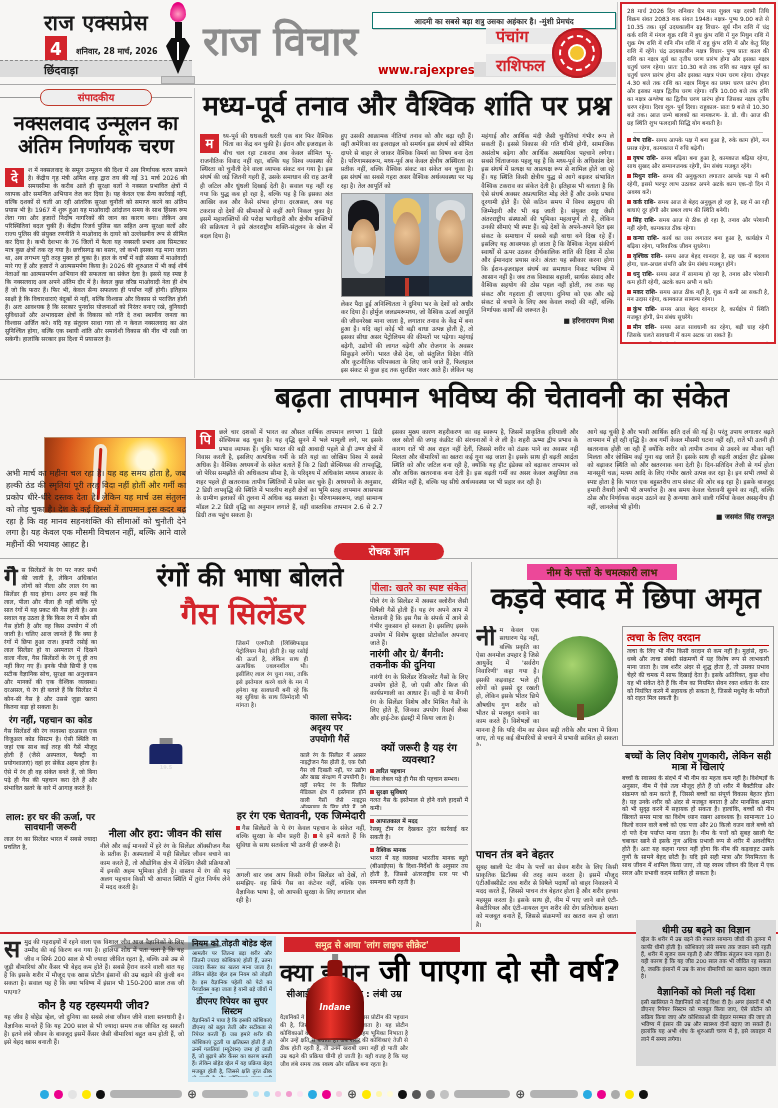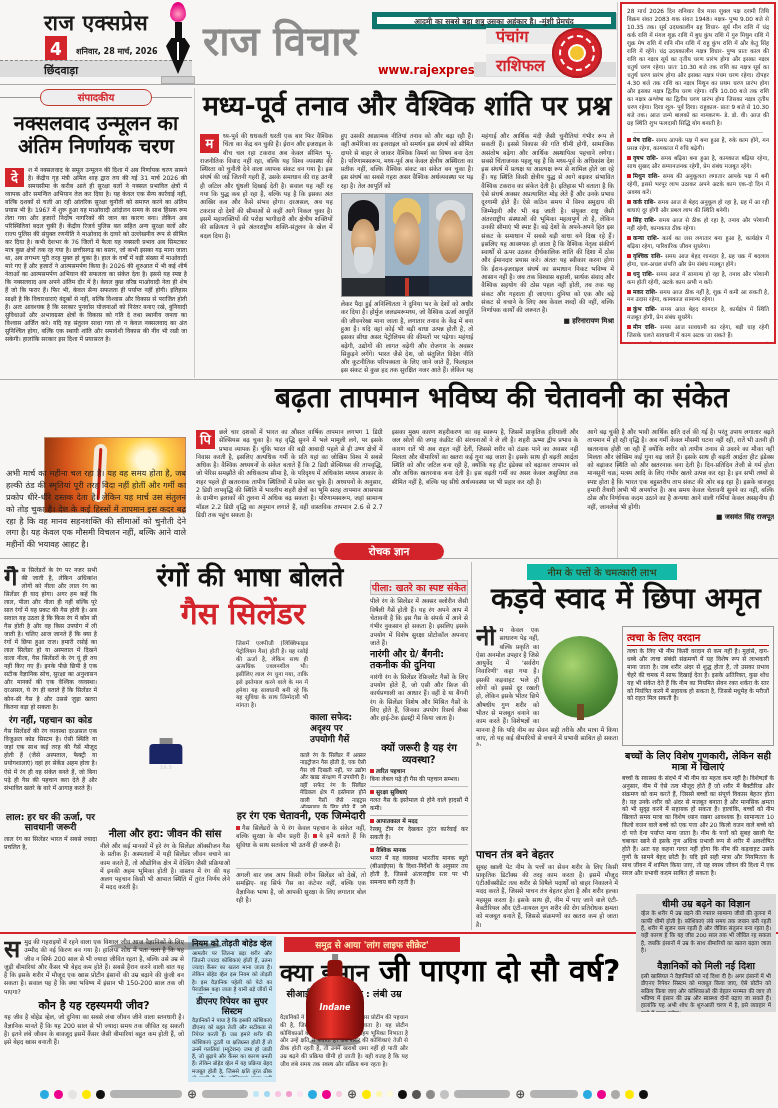--- a/index.html
+++ b/index.html
@@ -14,21 +14,21 @@
   .dropP{float:left;font-size:24px;font-weight:bold;line-height:.95;margin:0 4px 0 0}
   .vrule{width:1px;background:#c9c9c9}
   .hrule{height:1px;background:#a9a9a9}
   .redrule{height:2px;background:#d3242b}
   .pill{background:#d3242b;color:#fff;font-weight:bold;text-align:center;border-radius:9px}
   
   .papername{font-size:21px;font-weight:bold;letter-spacing:.5px}
   .pgbox{width:22px;height:26px;background:#d3242b;color:#fff;font-weight:bold;font-size:17px;display:flex;align-items:center;justify-content:center}
   .edstrip{background:#dcdcdc;border-top:1px dashed #888;display:flex;align-items:center}
   .pagetitle{font-size:40px;font-weight:bold;color:#8c8c8c}
-  .quotebox{border:5px solid #0f766e;background:#fff;display:flex;align-items:center;justify-content:center;font-size:7.5px;font-weight:bold;color:#333;box-shadow:1px 1px 0 #ccc}
+  .quotebox{border:1px solid #0f766e;background:#fff;display:flex;align-items:center;justify-content:center;font-size:7.5px;font-weight:bold;color:#333;box-shadow:1px 1px 0 #ccc}
   .site{font-size:11.5px;font-weight:bold;color:#c40000}
   .graybar{background:#dcdcdc}
   .plabel{color:#d3242b;font-weight:bold;font-size:16px;background:#e9e9e9;display:flex;align-items:center;padding-left:10px}
   
   .pen{width:36px;height:82px}
   .pen .flame{width:16px;height:20px;margin:0 auto;background:radial-gradient(circle at 50% 60%,#ff9cc1,#e6007e 70%);border-radius:50% 50% 50% 50%/62% 62% 38% 38%}
   .pen .stem{width:7px;height:16px;margin:0 auto;background:#101010}
   .pen .nib{width:24px;height:36px;margin:0 auto;background:#101010;clip-path:polygon(50% 100%,0 22%,22% 0,78% 0,100% 22%);position:relative}
   .pen .nib::after{content:"";position:absolute;left:11px;top:4px;width:2px;height:18px;background:#fff}
   .pen .base{width:34px;height:8px;margin:2px auto 0;background:#cfcfcf;border:1px solid #aaa}
@@ -64,21 +64,21 @@
   .valve{position:absolute;top:0;left:50%;transform:translateX(-50%);width:10%;height:10px;background:#888}
   .shadow{position:absolute;left:6%;right:6%;bottom:0;height:8px;background:rgba(0,0,0,.35);border-radius:50%}
   .cyltxt{position:absolute;width:100%;text-align:center;color:#fff;font-weight:bold}
   .flameglyph{color:#fff;font-size:10px;line-height:1}
   .tree{border-radius:50%;background:radial-gradient(circle at 40% 35%,#a8d46f,#55923a 55%,#2f6420);position:relative}
   .tree::after{content:"";position:absolute;left:46%;bottom:-2px;width:7px;height:16px;background:#6e4a25}
   
   .bluebox{background:#cde9f6;padding:3px 4px;overflow:hidden}
   .graybox{background:#d9d9d9;padding:4px 5px;overflow:hidden}
   .kicker-red{background:#d3242b;color:#ffe9b0;font-weight:bold;text-align:center;display:flex;align-items:center;justify-content:center}
-  .kicker-yel{background:#14b8a6;color:#3a2a00;font-weight:normal;text-align:center;display:flex;align-items:center;justify-content:center}
+  .kicker-yel{background:#ec4899;color:#3a2a00;font-weight:bold;text-align:center;display:flex;align-items:center;justify-content:center}
   .whybullet{font-size:5.9px;line-height:1.35;text-align:justify;border-bottom:1px solid #bbb;padding:2px 0}
   .author{font-weight:bold;font-size:6.8px;text-align:right;margin-top:2px}
   
   .marks{display:flex;align-items:center;gap:5px}
   .dot{width:9px;height:9px;border-radius:50%}
   .sdot{width:6px;height:6px;border-radius:50%}
   .mbar{height:8px;border-radius:4px;background:#b3b3b3}
   .cross{color:#555;font-size:12px;line-height:1;font-weight:bold}
 </style>
 </head>
@@ -272,21 +272,21 @@
   <div class="sub" style="font-size:8.5px">डीएनए रिपेयर का सुपर सिस्टम</div>
   <div class="bt" style="font-size:5.4px;height:60px;margin-top:1px">वैज्ञानिकों ने पाया है कि इसकी कोशिकाएं डीएनए को बहुत तेजी और सटीकता से रिपेयर करती हैं। जब हमारे शरीर की कोशिकाएं टूटती या क्षतिग्रस्त होती हैं तो उनमें गलतियां (म्यूटेशन) जमा हो जाती हैं, जो बुढ़ापे और कैंसर का कारण बनती हैं। लेकिन बोहेड व्हेल में यह प्रक्रिया बेहद मजबूत होती है, जिससे क्षति तुरंत ठीक हो जाती है और कोशिकाएं स्वस्थ बनी रहती हैं।</div>
 </div>
 <div class="abs kicker-red" style="left:284px;top:937px;width:176px;height:15px;font-size:9px">समुद्र से आया 'लांग लाइफ सीक्रेट'</div>
 <div class="abs" style="left:280px;top:954px;width:340px;white-space:nowrap">
   <span class="hl" style="font-size:24px">क्या इंसान</span><span class="hl" style="font-size:30px;color:#000000"> जी पाएगा दो सौ वर्ष?</span>
 </div>
 <div class="abs sub" style="left:280px;top:988px;width:128px;font-size:9.5px">सीआईआरबीपी प्रोटीन : लंबी उम्र की चाबी?</div>
 <div class="abs bt" style="left:280px;top:1014px;width:128px;height:68px;font-size:5.8px">वैज्ञानिकों ने इस व्हेल के शरीर में एक खास प्रोटीन की पहचान की है, जिसे सीआईआरबीपी कहा जाता है। यह प्रोटीन कोशिकाओं के डीएनए की मरम्मत में अहम भूमिका निभाता है और उन्हें क्षति से बचाता है। जब शरीर की कोशिकाएं तेजी से ठीक होती रहती हैं, तो उनमें खराबी जमा नहीं हो पाती और उम्र बढ़ने की प्रक्रिया धीमी हो जाती है। यही वजह है कि यह जीव लंबे समय तक स्वस्थ और सक्रिय बना रहता है।</div>
 
-<div class="abs graybox" style="left:636px;top:894px;width:140px;height:118px">
+<div class="abs graybox" style="left:636px;top:920px;width:140px;height:146px">
   <div class="sub" style="font-size:9.5px">धीमी उम्र बढ़ने का विज्ञान</div>
   <div class="bt" style="font-size:5.5px;height:48px;margin:1px 0 2px">व्हेल के शरीर में उम्र बढ़ने की रफ्तार सामान्य जीवों की तुलना में काफी धीमी होती है। कोशिकाएं लंबे समय तक जवान बनी रहती हैं, शरीर में सूजन कम रहती है और जैविक संतुलन बना रहता है। यही कारण है कि यह जीव 200 साल तक भी जीवित रह सकता है, जबकि इंसानों में उम्र के साथ बीमारियों का खतरा बढ़ता जाता है।</div>
   <div class="sub" style="font-size:9.5px">वैज्ञानिकों को मिली नई दिशा</div>
   <div class="bt" style="font-size:5.5px;height:58px;margin-top:1px">इसी खासियत ने वैज्ञानिकों को नई दिशा दी है। अगर इंसानों में भी डीएनए रिपेयर सिस्टम को मजबूत किया जाए, ऐसे प्रोटीन को सक्रिय किया जाए और कोशिकाओं की बेहतर मरम्मत की जाए तो भविष्य में इंसान की उम्र और स्वास्थ्य दोनों बढ़ाए जा सकते हैं। हालांकि यह अभी शोध के शुरुआती चरण में है, इसे व्यवहार में लाने में समय लगेगा।</div>
 </div>
 
 <div class="abs marks" style="left:40px;top:1088px;width:710px">
   <span class="dot" style="background:#29abe2"></span>
   <span class="dot" style="background:#ec008c"></span>
   <span class="dot" style="background:#e4e4e4"></span>

